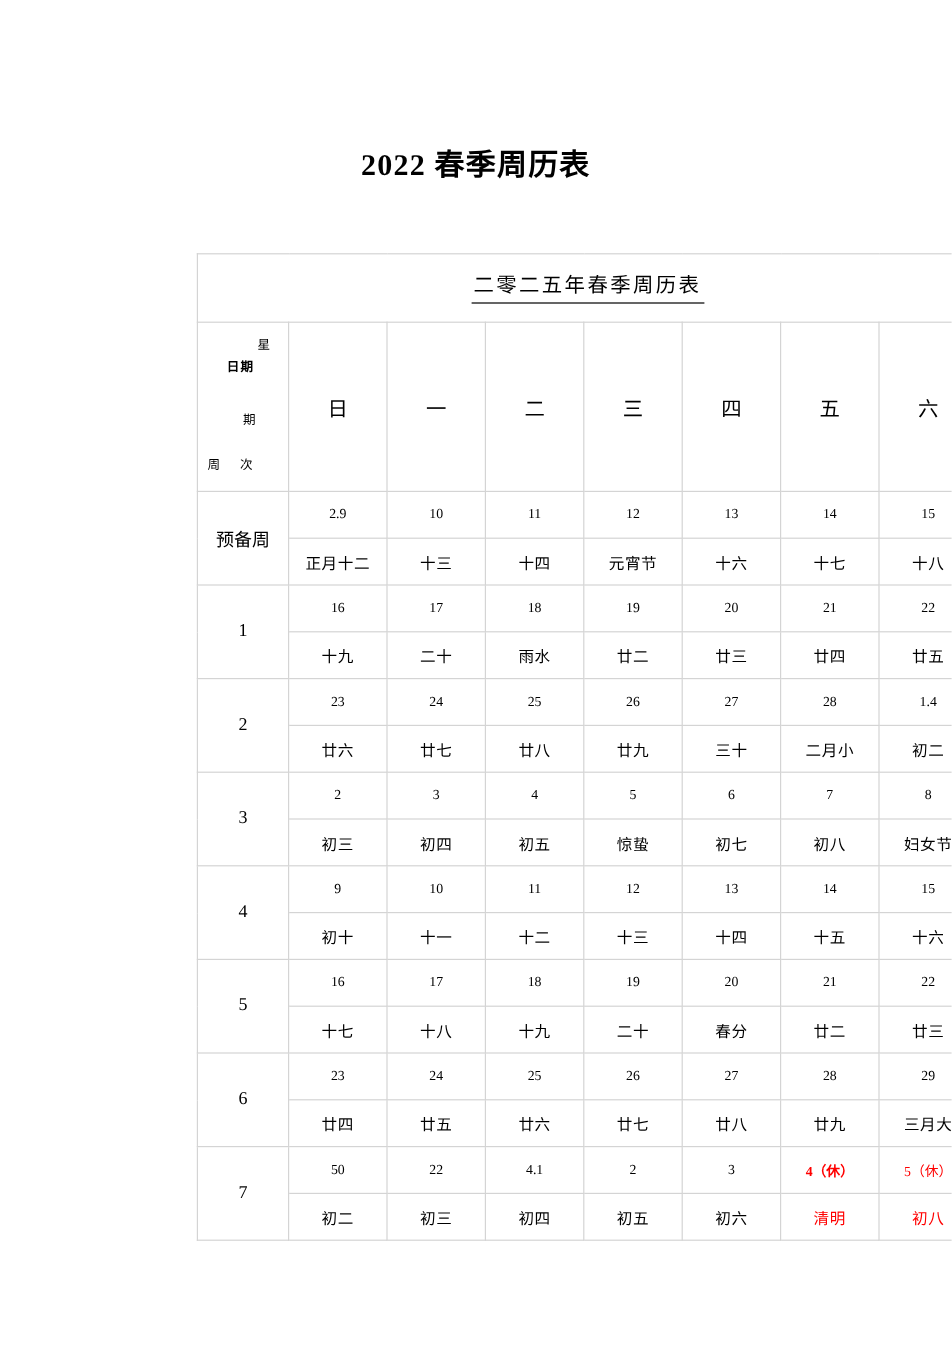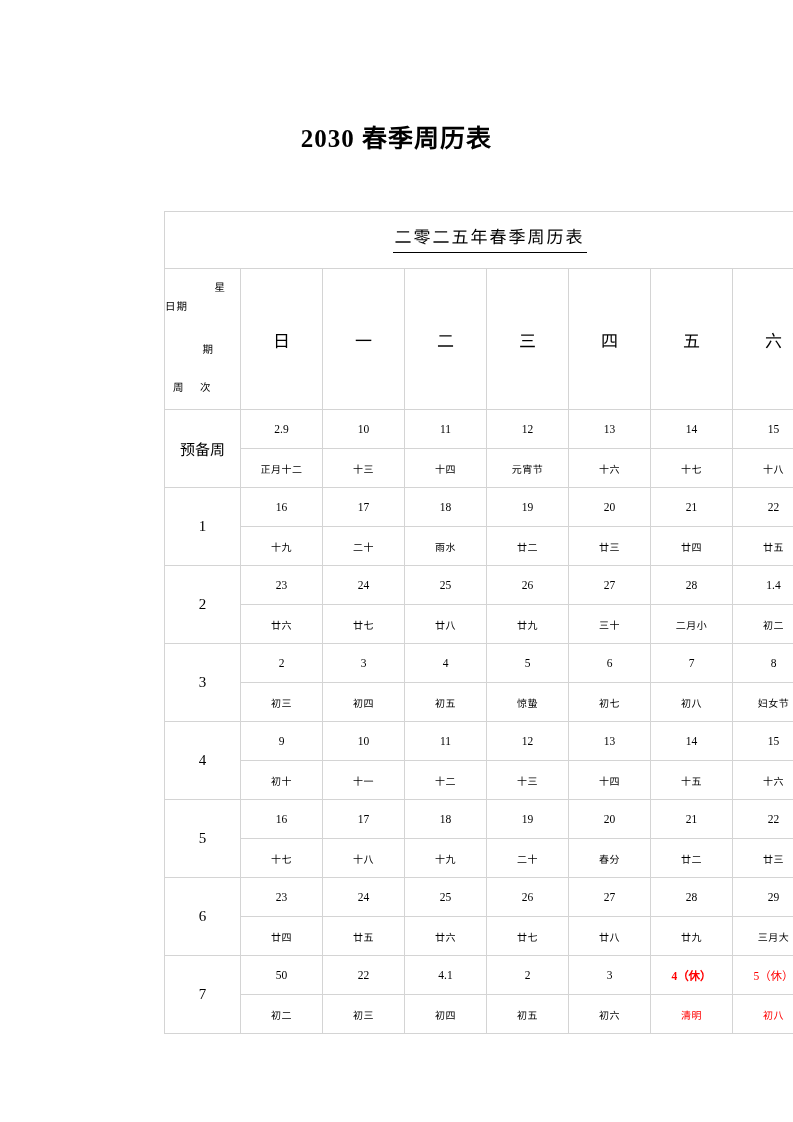--- a/index.html
+++ b/index.html
@@ -91,21 +91,21 @@
     position: relative;
     width: 100%;
     height: 140px;
   }
   .corner-inner span {
     position: absolute;
     white-space: nowrap;
     color: #000;
   }
   .c-xing  { top: 10px;  right: 14px; }
-  .c-riqi  { top: 30px;  left: 0; line-height: 1.5; }
+  .c-riqi  { top: 30px;  left: 24px; line-height: 1.5; font-weight: bold; }
   .c-qi    { top: 72px;  right: 26px; }
   .c-zhou  { top: 110px; left: 8px; }
   .c-ci    { top: 110px; left: 35px; }
 
   
   td.weekday {
     height: 140px;
     font-size: 17px;
     vertical-align: top;
     padding-top: 14px;
@@ -117,38 +117,38 @@
     vertical-align: top;
     padding-top: 14px;
     height: 76px;
   }
   td.solar {
     height: 38px;
     font-size: 11.5px;
   }
   td.lunar {
     height: 38px;
-    font-size: 10px;
+    font-size: 13px;
     letter-spacing: 0.5px;
   }
 
   td.holiday {
     color: #ff0000;
   }
 
   
   col.col-week { width: 76px; }
   col.col-day  { width: 82px; }
 </style>
 </head>
 <body>
 
 <div class="page">
 
-  <div class="doc-title">2030 春季周历表</div>
+  <div class="doc-title">2022 春季周历表</div>
 
   <div class="cal-wrap">
     <table class="cal">
       <colgroup>
         <col class="col-week">
         <col class="col-day">
           <col class="col-day">
           <col class="col-day">
           <col class="col-day">
         <col class="col-day">

